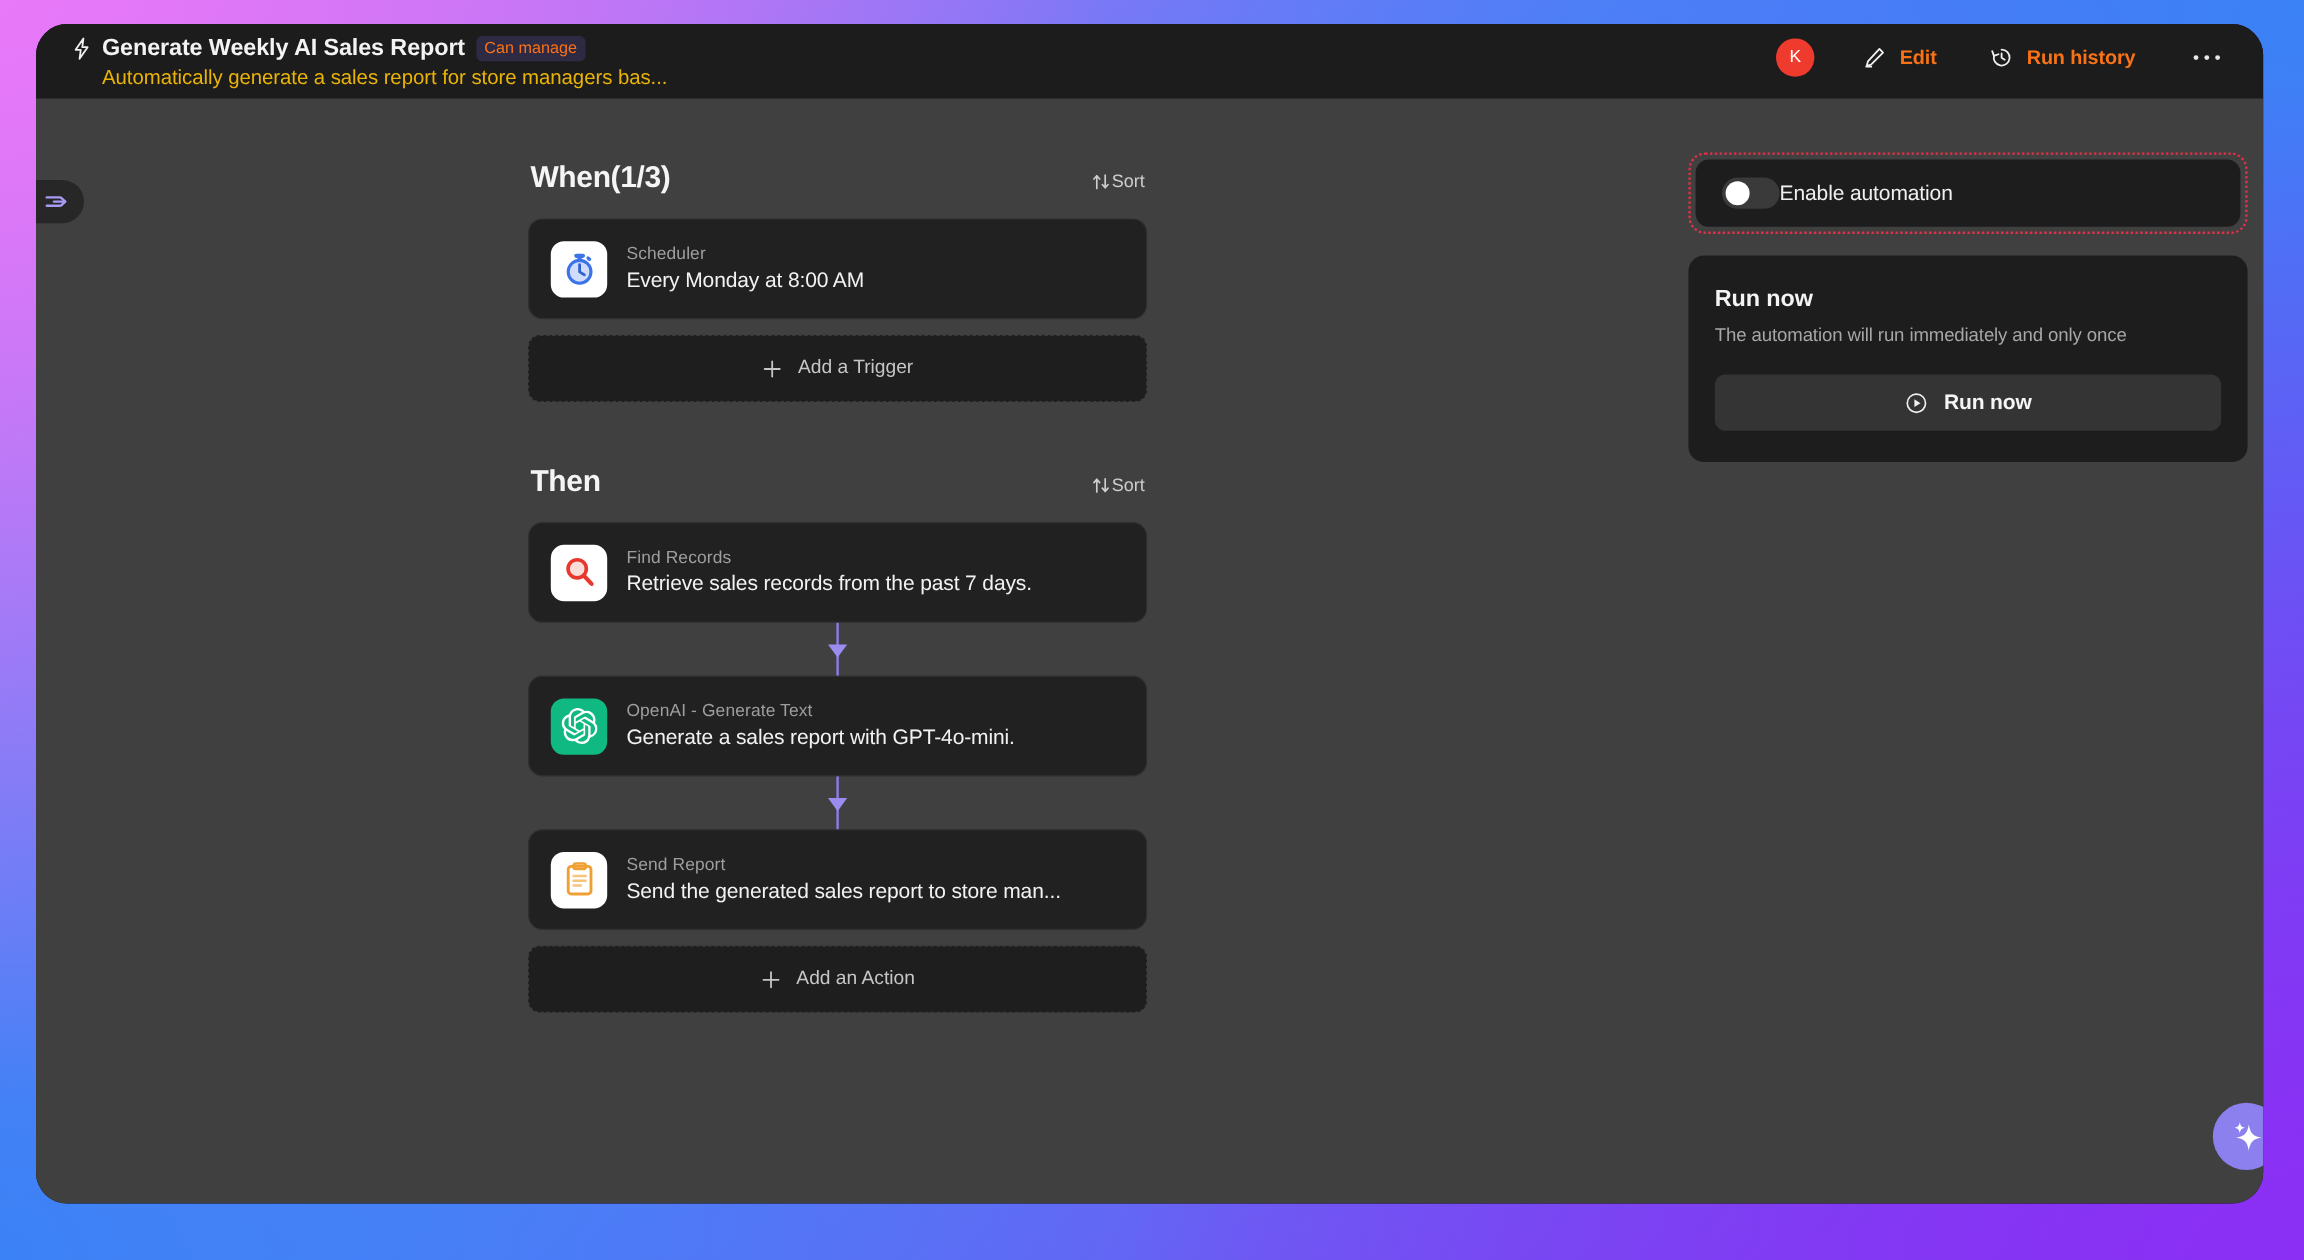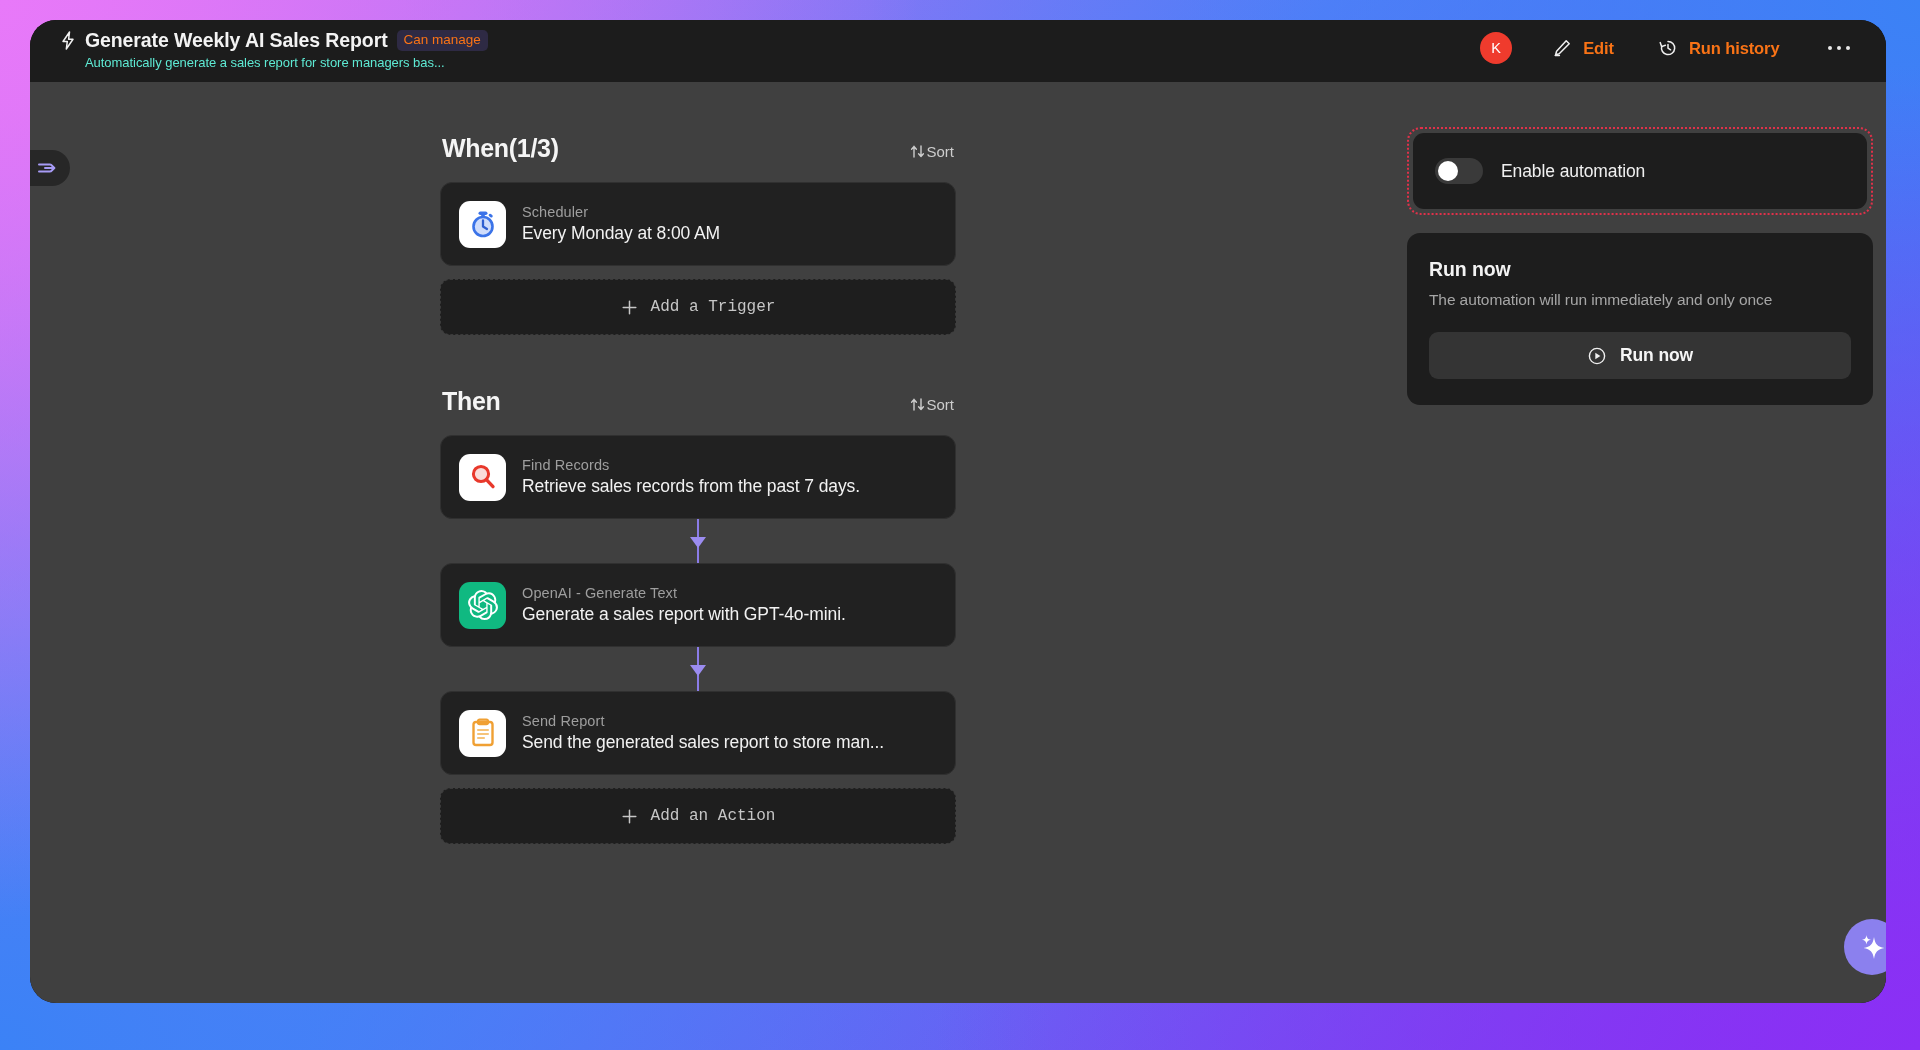--- a/index.html
+++ b/index.html
@@ -45,21 +45,21 @@
     letter-spacing: -0.1px;
   }
   .badge {
     font-size: 13.5px; color: #f97316;
     background: #2e2a44;
     border-radius: 5px;
     padding: 2px 7px 3px;
     line-height: 1.15;
   }
   .app-subtitle {
-    font-size: 13px; color: #5eead4; padding-left: 25px;
+    font-size: 17px; color: #eab308; padding-left: 25px;
     letter-spacing: -0.05px;
   }
   .header-right {
     position: absolute; right: 28px; top: 12px;
     display: flex; align-items: center; gap: 0px;
   }
   .avatar {
     width: 32px; height: 32px; border-radius: 50%;
     background: #ef3b2d; color: #fff;
     font-size: 14.5px; display: flex; align-items: center; justify-content: center;
@@ -131,21 +131,21 @@
     white-space: nowrap; overflow: hidden; text-overflow: ellipsis;
   }
 
   .add-btn {
     margin-top: 13px;
     height: 56px;
     border: 1px dashed #3a3a3a;
     background: #1e1e1e;
     border-radius: 10px;
     display: flex; align-items: center; justify-content: center; gap: 13px;
-    color: #c6c6c6; font-size: 16px; cursor: pointer; font-family: Liberation Mono, monospace;
+    color: #c6c6c6; font-size: 16px; cursor: pointer;
   }
 
   .connector {
     height: 44px; position: relative;
   }
   .connector .line {
     position: absolute; left: 50%; top: 0; width: 2px; height: 100%;
     background: #8b7ce8; transform: translateX(-50%);
   }
   .connector .arrow {
@@ -162,22 +162,22 @@
     position: absolute; left: 1377px; top: 45px; width: 466px;
   }
   .enable-wrap {
     border: 2px dotted #e0314a;
     border-radius: 14px;
     padding: 4px;
   }
   .enable-card {
     background: #1d1d1d;
     border-radius: 11px;
-    height: 76px;
-    display: flex; align-items: center; gap: 18px;
+    height: 56px;
+    display: flex; align-items: center; 
     padding: 0 22px;
   }
   .toggle {
     width: 48px; height: 26px; border-radius: 13px;
     background: #3a3a3a; position: relative; flex: 0 0 48px;
     cursor: pointer;
   }
   .toggle .knob {
     position: absolute; left: 3px; top: 3px;
     width: 20px; height: 20px; border-radius: 50%;

